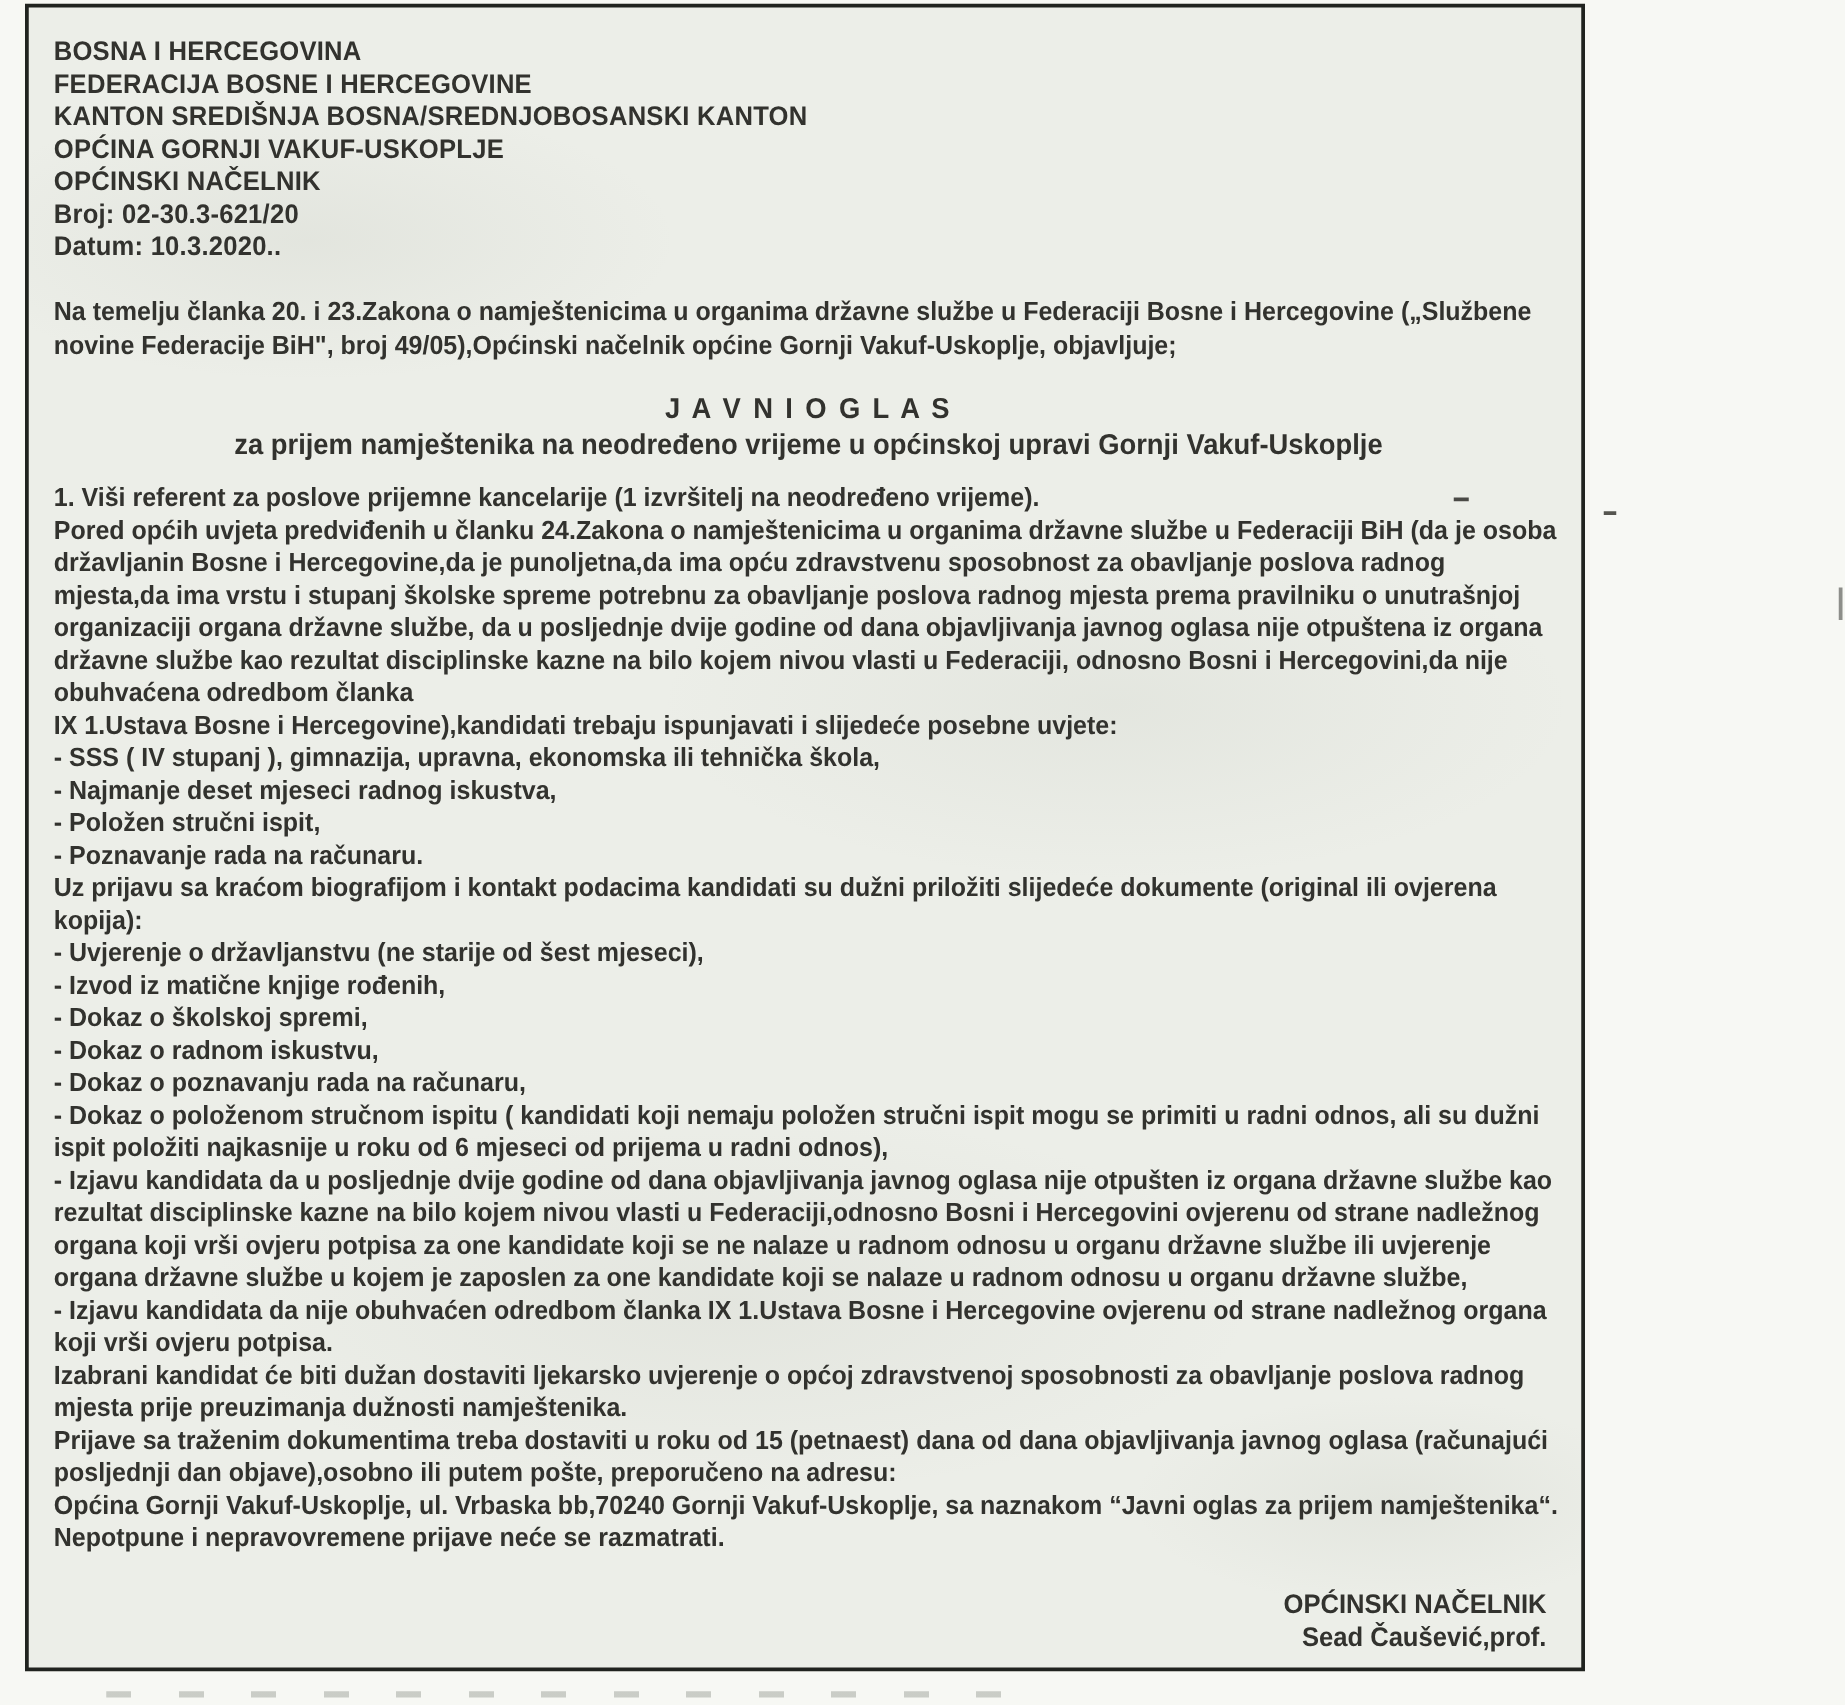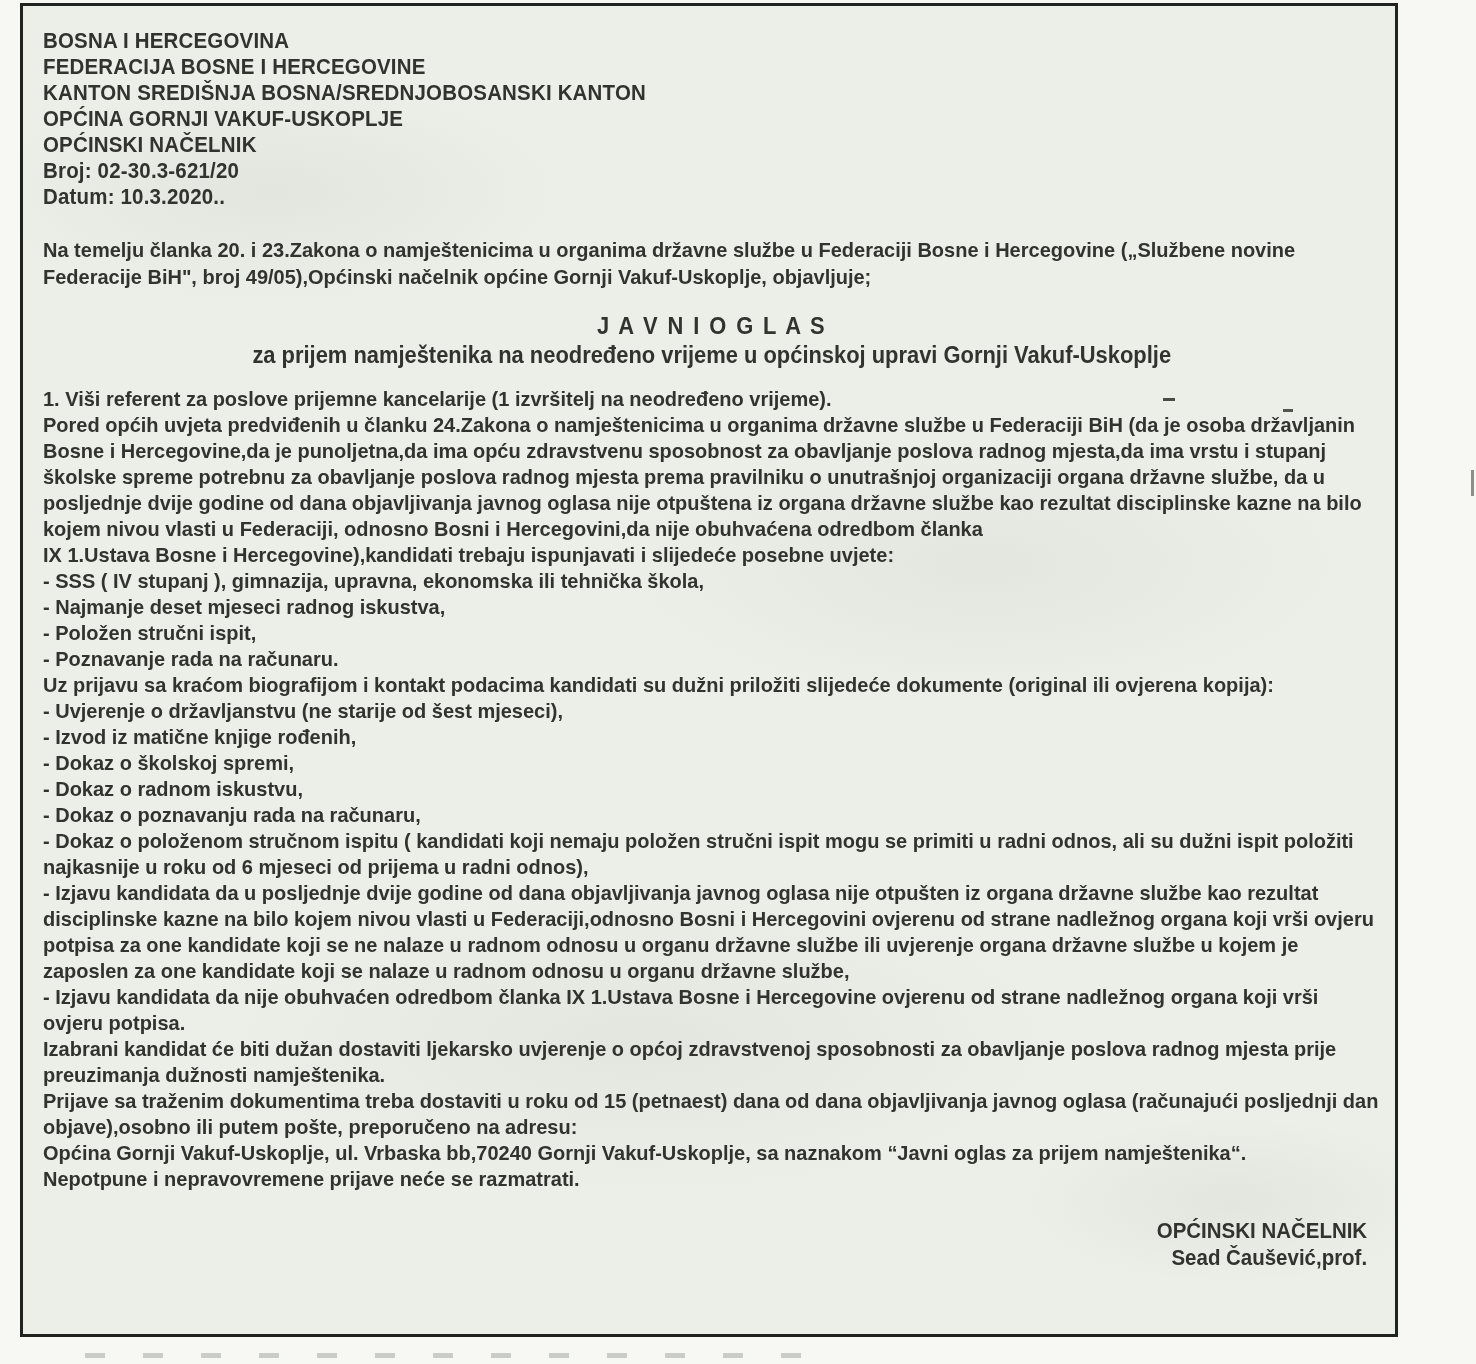--- a/index.html
+++ b/index.html
@@ -11,21 +11,21 @@
     height: 1364px;
     background: #f7f8f4;
     overflow: hidden;
     position: relative;
     font-family: "Liberation Sans", sans-serif;
   }
   .doc-frame {
     position: absolute;
     left: 20px;
     top: 3px;
-    width: 1378px;
+    width: 1248px;
     height: 1334px;
     border: 3px solid #20231f;
     box-sizing: border-box;
     background-color: #ecEEe8;
     background-color: #eceee8;
     background-image:
       radial-gradient(ellipse 420px 160px at 18% 14%, rgba(170,175,162,0.14), transparent 70%),
       radial-gradient(ellipse 520px 200px at 70% 42%, rgba(165,172,158,0.12), transparent 70%),
       radial-gradient(ellipse 600px 220px at 45% 78%, rgba(168,172,160,0.13), transparent 70%),
       radial-gradient(ellipse 300px 120px at 88% 90%, rgba(160,168,152,0.12), transparent 70%);

